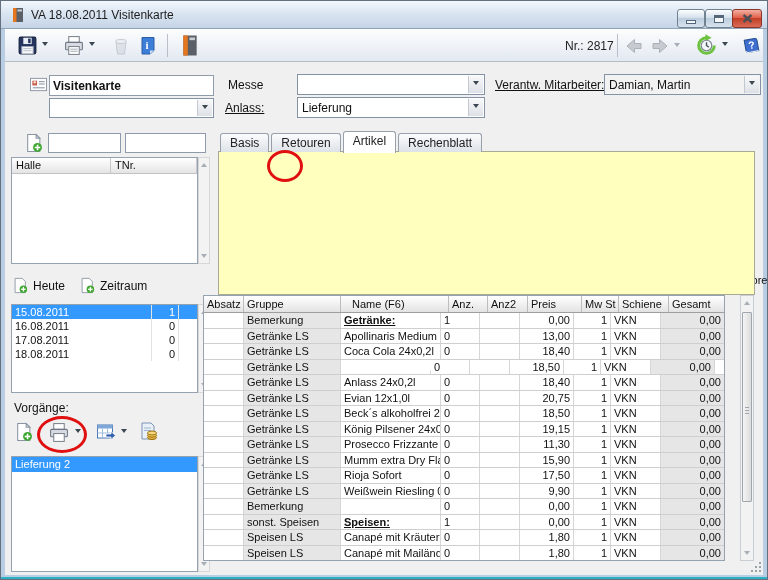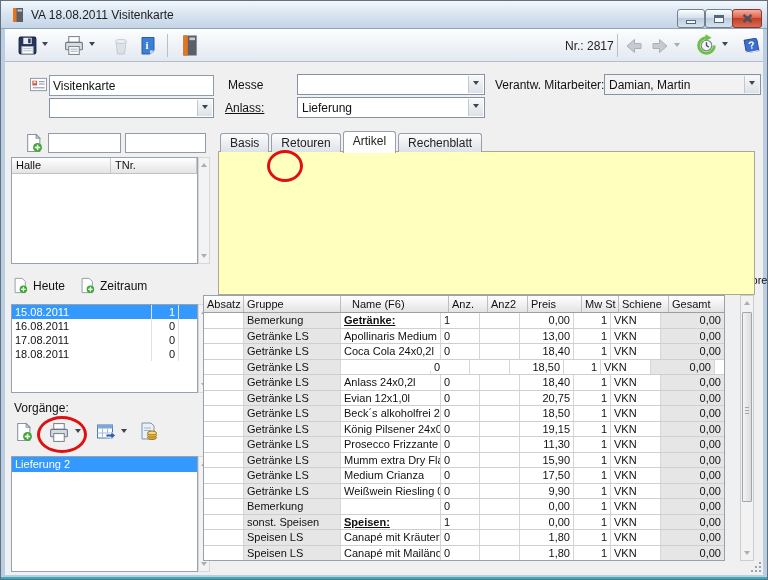--- a/index.html
+++ b/index.html
@@ -195,42 +195,42 @@
   <div class="content"></div>
 
   <svg class="abs" style="left:29px;top:75px;" width="17" height="17" viewBox="0 0 18 16">
     <rect x="0.5" y="1.5" width="17" height="13" fill="#FDFDFD" stroke="#8A95A3"></rect>
     <rect x="2.5" y="4" width="5" height="5" fill="#C75B4A"></rect>
       <circle cx="5" cy="5.6" r="1.4" fill="#F2D9C8"></circle>
     <line x1="9.5" y1="5" x2="15.5" y2="5" stroke="#7D8A9A"></line>
       <line x1="9.5" y1="7.5" x2="15.5" y2="7.5" stroke="#7D8A9A"></line>
       <line x1="3" y1="11.5" x2="15.5" y2="11.5" stroke="#7D8A9A"></line>
   </svg>
-  <input class="tbox" style="left: 48px; top: 74px; width: 165px; height: 21px;" value="Visitenkarte">
+  <input class="tbox" style="left: 48px; top: 74px; width: 165px; height: 21px; font-weight: bold;" value="Visitenkarte">
   <div class="combo" style="left:48px;top:97px;width:165px;height:20px;">
     <span></span>
       <span class="btn">
         <span class="car"></span>
       </span>
   </div>
   <span class="lbl" style="left:227px;top:77px;">Messe</span>
   <div class="combo" style="left:296px;top:73px;width:188px;height:21px;">
     <span></span>
       <span class="btn flat">
         <span class="car"></span>
       </span>
   </div>
   <span class="lbl u" style="left:224px;top:100px;">Anlass:</span>
   <div class="combo" style="left:296px;top:96px;width:188px;height:21px;">
     <span>Lieferung</span>
       <span class="btn flat">
         <span class="car"></span>
       </span>
   </div>
-  <span class="lbl" style="left:494px;top:77px;">Verantw. Mitarbeiter:</span>
+  <span class="lbl" style="left:494px;top:77px;text-decoration:underline;">Verantw. Mitarbeiter:</span>
   <div class="combo" style="left:603px;top:73px;width:157px;height:21px;background:#F2F2F2;">
     <span>Damian, Martin</span>
       <span class="btn flat">
         <span class="car"></span>
       </span>
   </div>
 
   <svg class="abs" style="left:23px;top:132px;" width="19" height="20" viewBox="0 0 18 18">
     <path d="M3.5 1 h8 l3.5 3.5 V17 H3.5 Z" fill="#fff" stroke="#8A95A3"></path>
       <path d="M11.5 1 l3.5 3.5 h-3.5 Z" fill="#DDE3EA" stroke="#8A95A3"></path>
@@ -626,21 +626,21 @@
           <div class="tcell" style="width: 39px;">0</div>
           <div class="tcell" style="width: 40px;"></div>
           <div class="tcell num" style="width: 54px;">15,90</div>
           <div class="tcell num" style="width: 37px;">1</div>
           <div class="tcell" style="width: 50px;">VKN</div>
           <div class="tcell num shade" style="width: 64px;">0,00</div>
         </div>
         <div class="trow">
           <div class="tcell" style="width: 40px;"></div>
           <div class="tcell shade" style="width: 97px;">Getränke LS</div>
-          <div class="tcell" style="width: 100px;">Medium Crianza</div>
+          <div class="tcell" style="width: 100px;">Rioja Sofort</div>
           <div class="tcell" style="width: 39px;">0</div>
           <div class="tcell" style="width: 40px;"></div>
           <div class="tcell num" style="width: 54px;">17,50</div>
           <div class="tcell num" style="width: 37px;">1</div>
           <div class="tcell" style="width: 50px;">VKN</div>
           <div class="tcell num shade" style="width: 64px;">0,00</div>
         </div>
         <div class="trow">
           <div class="tcell" style="width: 40px;"></div>
           <div class="tcell shade" style="width: 97px;">Getränke LS</div>

